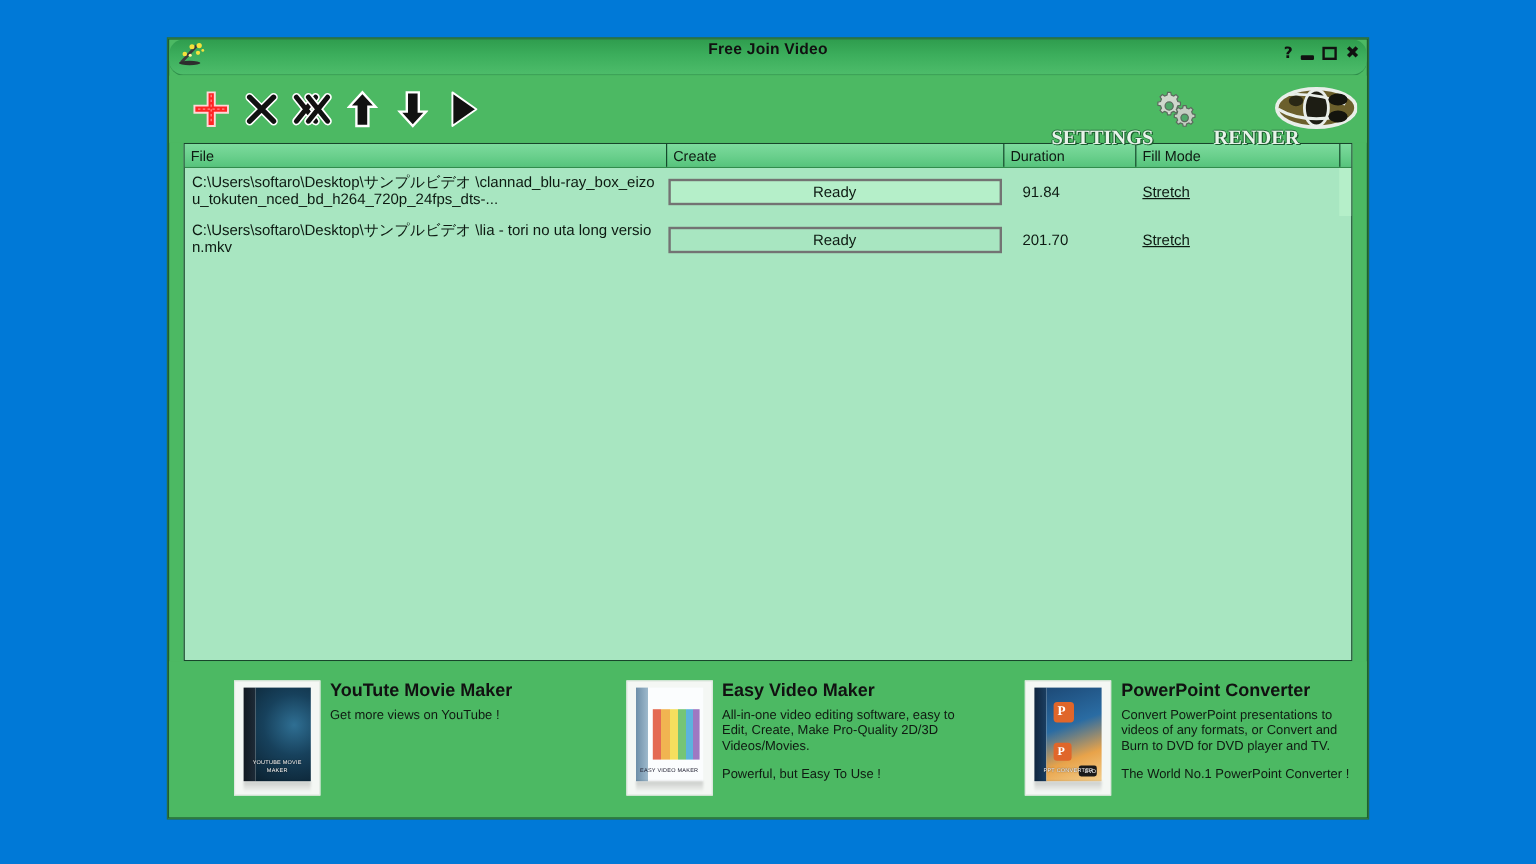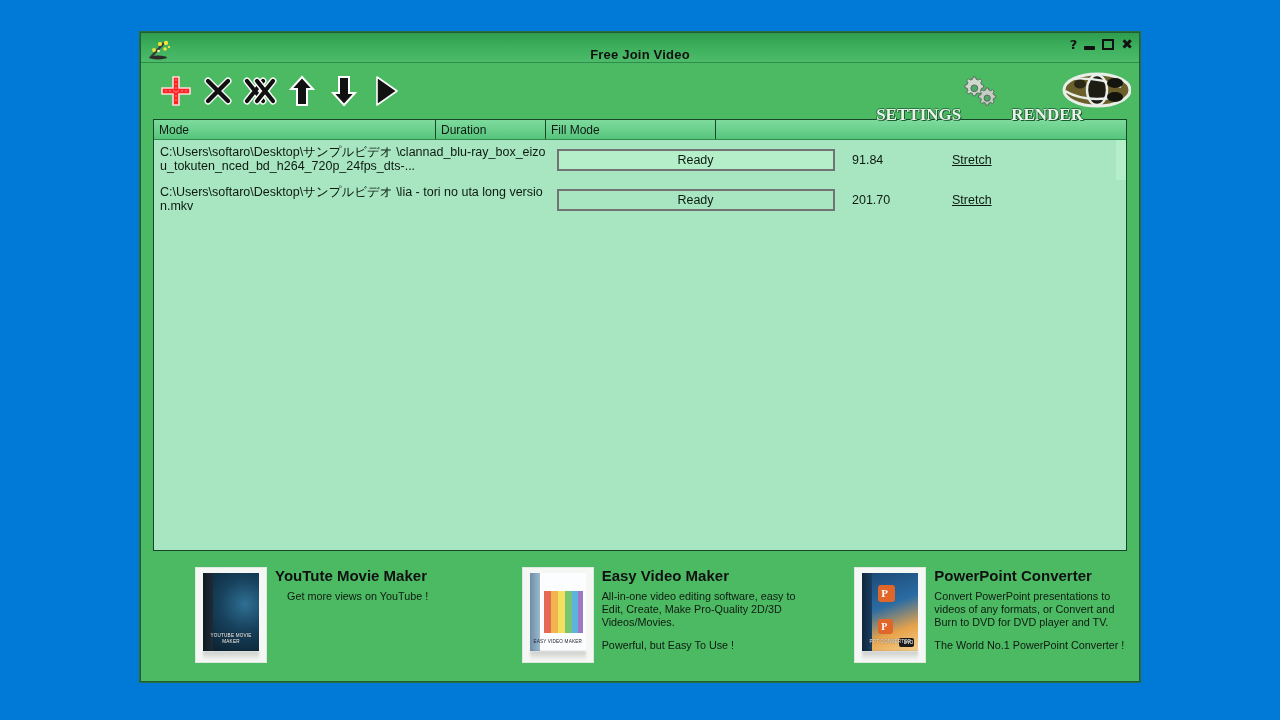--- a/index.html
+++ b/index.html
@@ -27,22 +27,23 @@
     flex-direction: column;
   }
 
   
   #titlebar {
     position: relative;
     height: 30px;
     background: linear-gradient(to bottom, #2f9d4e 0%, #3cae5c 45%, #4dbc6a 100%);
     border-bottom: 1px solid #2f8d4b;
     display: flex;
-    align-items: flex-end;
-    flex: 0 0 auto;
+    align-items: flex-start;
+    flex: 0 0 auto;
+    border-radius: 12px;
   }
   #app-icon {
     width: 26px; height: 24px;
     margin-left: 6px;
     position: relative;
     flex: 0 0 auto;
   }
   .title-text {
     position: absolute;
     left: 0; right: 0;
@@ -247,21 +248,21 @@
     line-height: 12.8px;
     max-width: 212px;
   }
   .promo-tag {
     font-size: 10.8px;
     color: #0f1a11;
     line-height: 12.8px;
     margin-top: 11px;
     max-width: 215px;
   }
-  .promo-tag.nogap { margin-top: 0; margin-left: 12px; }
+  .promo-tag.nogap { margin-top: 0; }
 </style>
 </head>
 <body>
 
 <div id="desktop">
 
   <div id="app-window">
 
     <div id="titlebar">
       <div id="app-icon">
@@ -360,21 +361,22 @@
             <ellipse cx="27" cy="13" rx="6" ry="4.5" fill="#14140e" opacity=".75"></ellipse>
           </svg>
         </div>
 
       </div>
     </div>
 
     <div id="list-wrap">
 
       <div id="list-header">
-        <div class="col-h c-state">Mode</div>
+        <div class="col-h c-file">File</div>
+        <div class="col-h c-state">Create</div>
         <div class="col-h c-dur">Duration</div>
         <div class="col-h c-fill">Fill Mode</div>
         <div class="col-h c-last"></div>
       </div>
 
       <div id="list-body">
 
         <div class="row selected">
           <div class="cell cell-file">C:\Users\softaro\Desktop\サンプルビデオ \clannad_blu-ray_box_eizou_tokuten_nced_bd_h264_720p_24fps_dts-...</div>
           <div class="cell cell-state">

